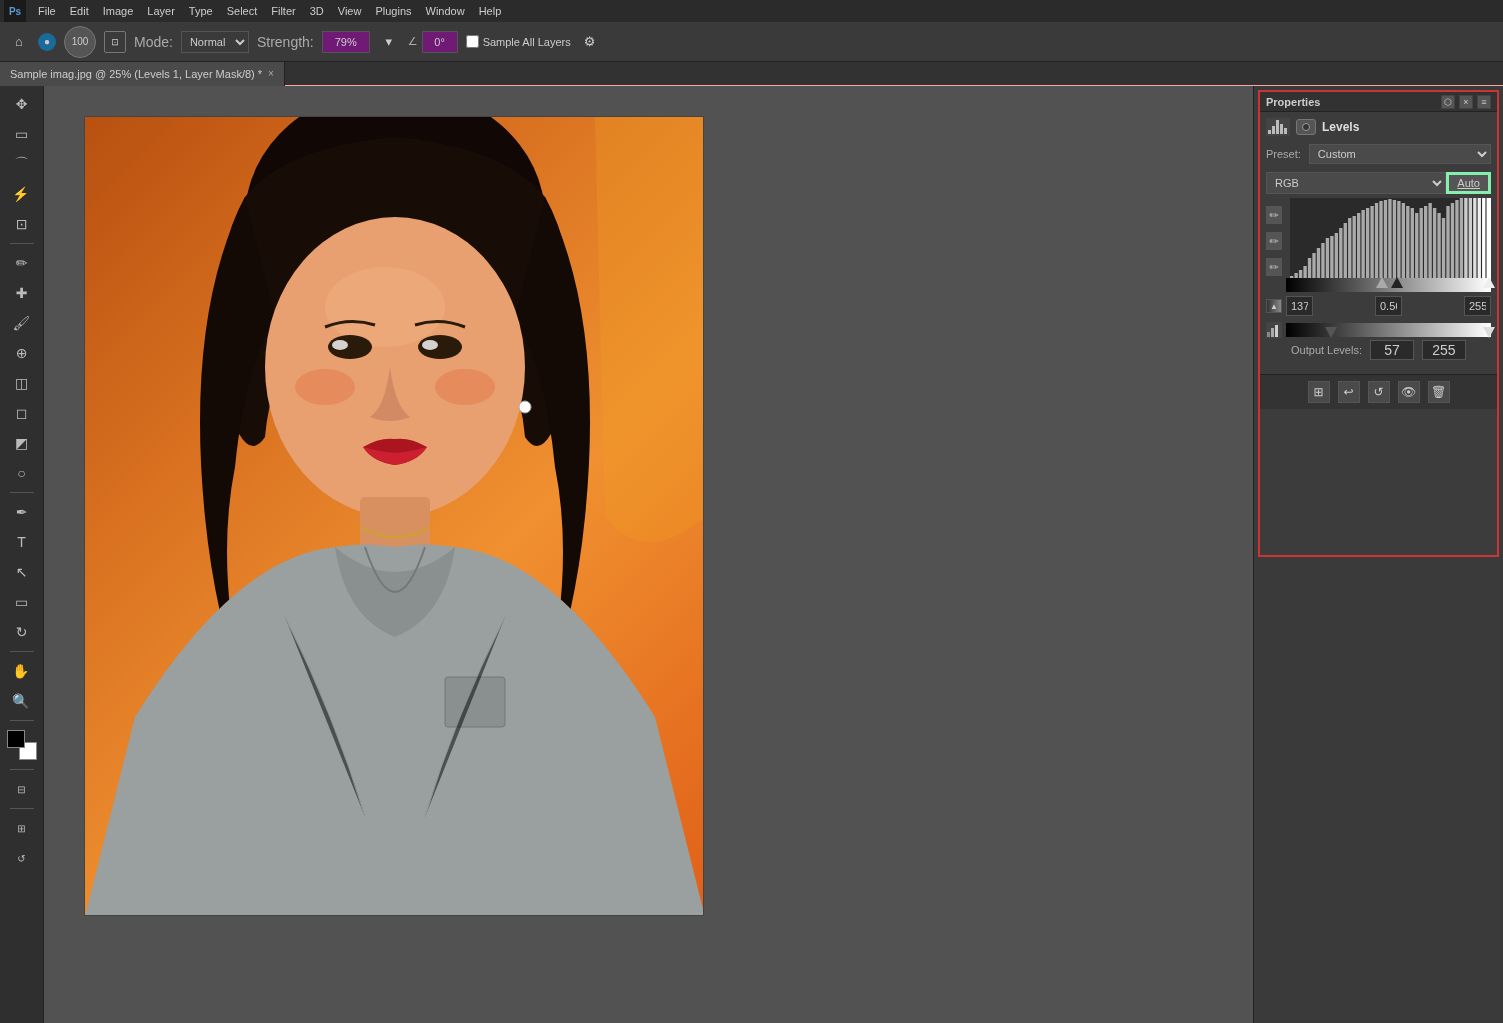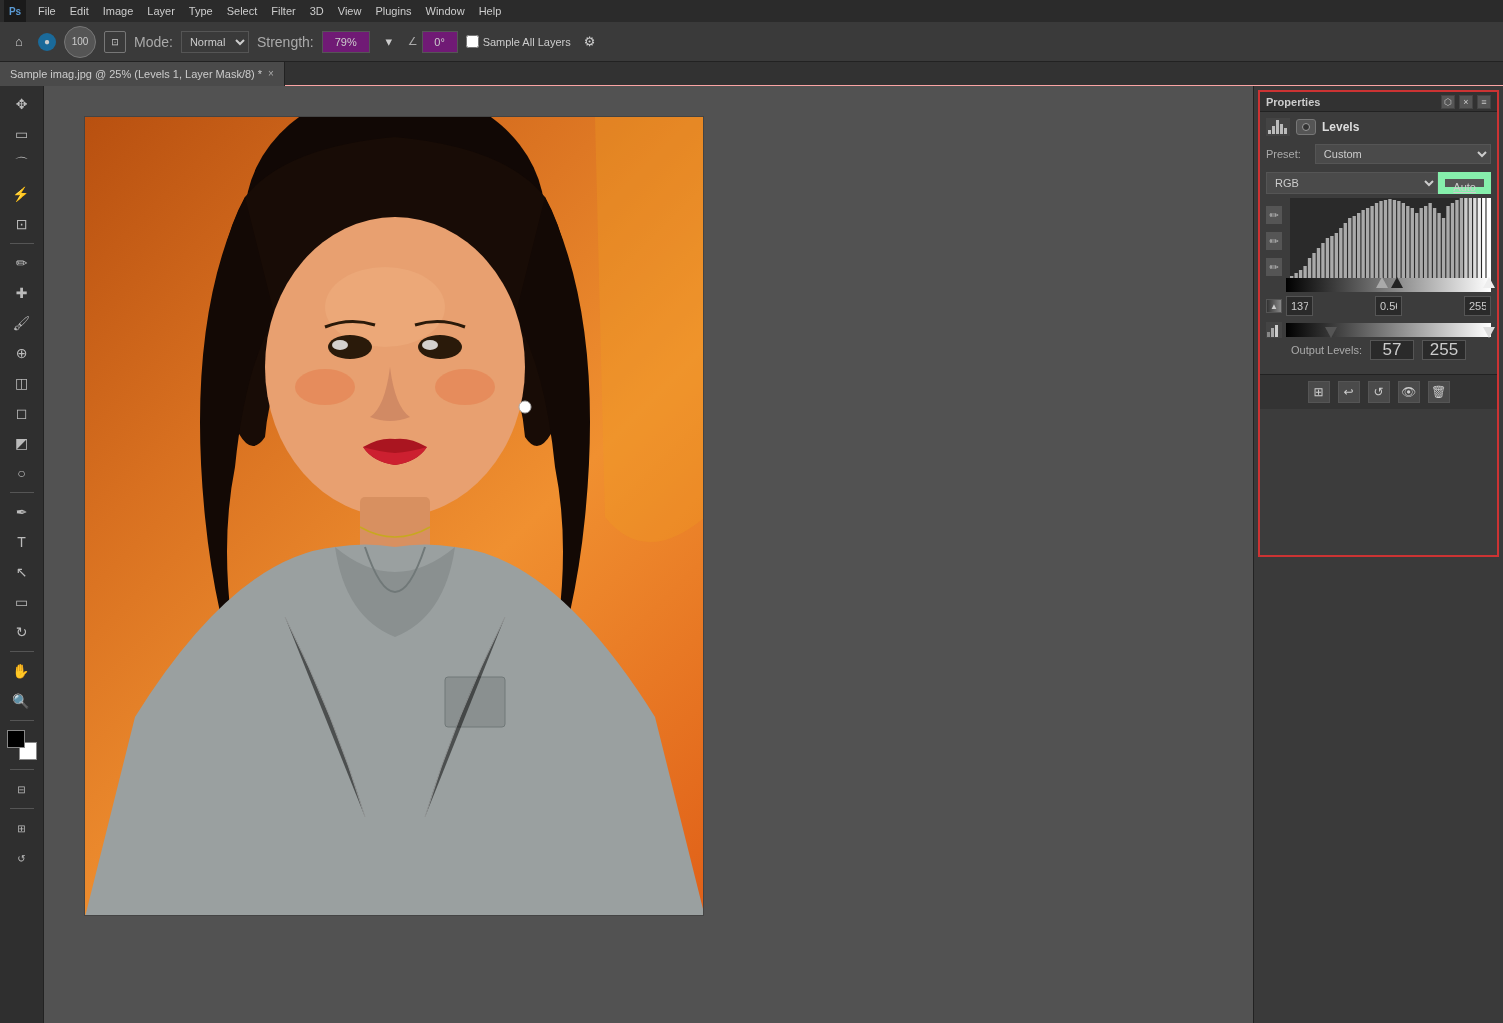--- a/index.html
+++ b/index.html
@@ -236,21 +236,21 @@
     .levels-label {
       font-size: 12px;
       color: #ddd;
       font-weight: bold;
     }
 
     
     .preset-row {
       display: flex;
       align-items: center;
-      gap: 14px;
+      gap: 8px;
       margin-bottom: 8px;
     }
     .preset-label { color: #aaa; font-size: 11px; }
     .preset-select {
       flex: 1;
       background: #4a4a4a;
       border: 1px solid #555;
       color: #ccc;
       font-size: 11px;
       padding: 2px 4px;
@@ -267,21 +267,21 @@
       flex: 1;
       background: #4a4a4a;
       border: 1px solid #555;
       color: #ccc;
       font-size: 11px;
       padding: 2px 4px;
       height: 22px;
     }
     .auto-btn {
       background: #555;
-      border: 7px solid #86efac;
+      border: 3px solid #86efac;
       color: #ccc;
       font-size: 11px;
       padding: 2px 8px;
       cursor: pointer;
       height: 22px;
       text-decoration: underline;
     }
 
     
     .histogram-container {
@@ -319,21 +319,21 @@
       justify-content: center;
       gap: 8px;
       margin-bottom: 8px;
     }
     .output-label { color: #aaa; font-size: 11px; }
     .output-value-input {
       width: 44px;
       background: #2a2a2a;
       border: 1px solid #555;
       color: #ccc;
-      font-size: 17px;
+      font-size: 14px;
       padding: 2px 4px;
       height: 20px;
       text-align: center;
     }
 
     
     .prop-bottom {
       display: flex;
       align-items: center;
       justify-content: center;

